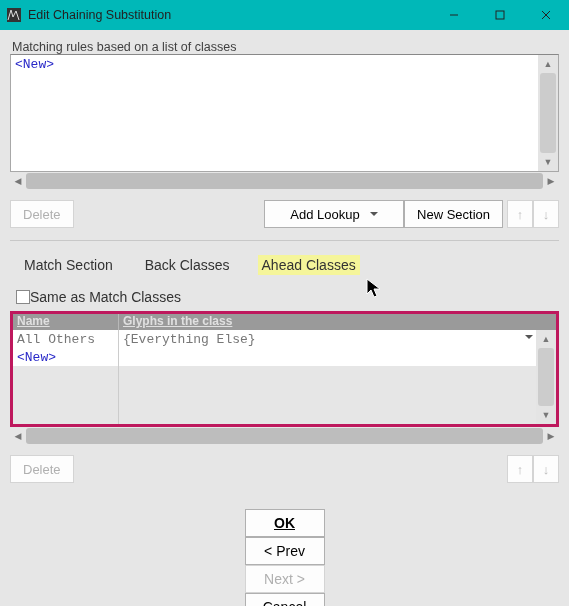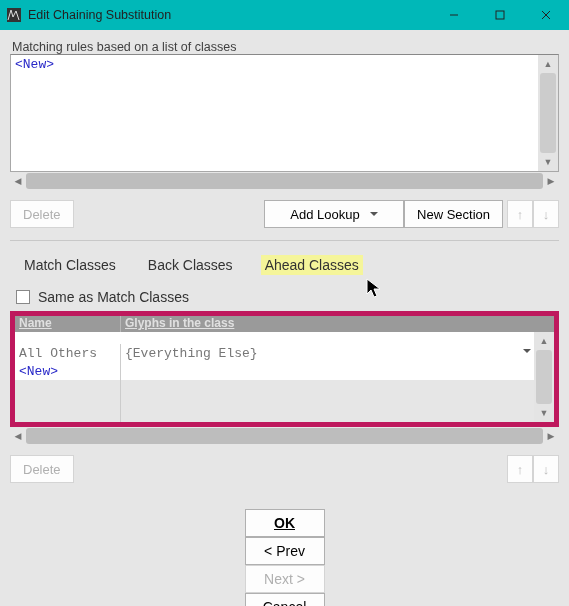--- a/index.html
+++ b/index.html
@@ -125,43 +125,43 @@
   .hr { height:1px;background:#c8c8c8;margin:12px 0 14px 0; }
 
   .tabs {
     display:flex;gap:24px;padding:0 10px;margin-bottom:14px;
     font-size:14px;color:#333;
   }
   .tab { padding:2px 4px; }
   .tab.active { background:#f5f59a; }
 
   .checkbox-row {
-    display:flex;align-items:center;gap:8px;
+    display:flex;align-items:center;gap:0;
     padding:0 6px;margin-bottom:6px;font-size:14px;color:#333;
   }
   .checkbox {
     width:14px;height:14px;border:1px solid #888;background:#fff;
   }
 
   .table-wrapper {
     position:relative;
-    border:5px solid #be185d;
+    border:3px solid #be185d;
     background:#fff;
     height:116px;
   }
   .table-header {
     display:flex;background:#9a9a9a;color:#e0e0e0;
     font-weight:bold;font-size:12px;height:16px;
     text-decoration: underline;
   }
   .th-name { width:106px;padding:0 4px;border-right:1px solid #b8b8b8; }
   .th-glyphs { flex:1;padding:0 4px; }
   .table-body {
     position:absolute;left:0;right:20px;top:16px;bottom:0;
-    font-family:"Courier New",monospace;font-size:13px;margin-top:12px;
+    font-family:"Courier New",monospace;font-size:13px;
   }
   .trow { display:flex;height:18px;align-items:center; }
   .trow.alt { background:#e6e6e6; }
   .td-name { width:106px;padding:0 4px;border-right:1px solid #ccc;color:#777;white-space:nowrap;overflow:hidden;height:100%;display:flex;align-items:center;}
   .td-name.blue { color:#2828c8; }
   .td-glyphs { flex:1;padding:0 4px;color:#777;position:relative; }
   .td-glyphs .dd-arrow {
     position:absolute;right:3px;top:50%;transform:translateY(-50%);
     border:4px solid transparent;border-top-color:#555;
   }
@@ -237,21 +237,21 @@
     <div class="btn dropdown" style="min-width:140px">Add Lookup</div>
     <div class="btn">New Section</div>
     <div style="width:4px"></div>
     <div class="iconbtn">↑</div>
     <div class="iconbtn">↓</div>
   </div>
 
   <div class="hr"></div>
 
   <div class="tabs">
-    <div class="tab">Match Classes</div>
+    <div class="tab">Match Section</div>
     <div class="tab">Back Classes</div>
     <div class="tab active">Ahead Classes</div>
   </div>
 
   <div class="checkbox-row">
     <div class="checkbox"></div>
     <div>Same as Match Classes</div>
   </div>
 
   <div class="table-wrapper">

